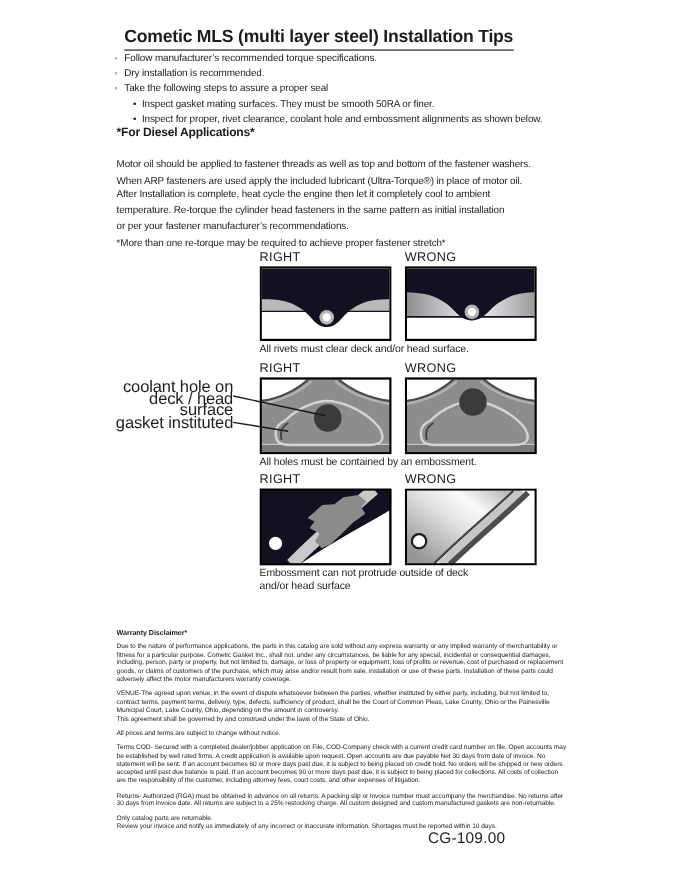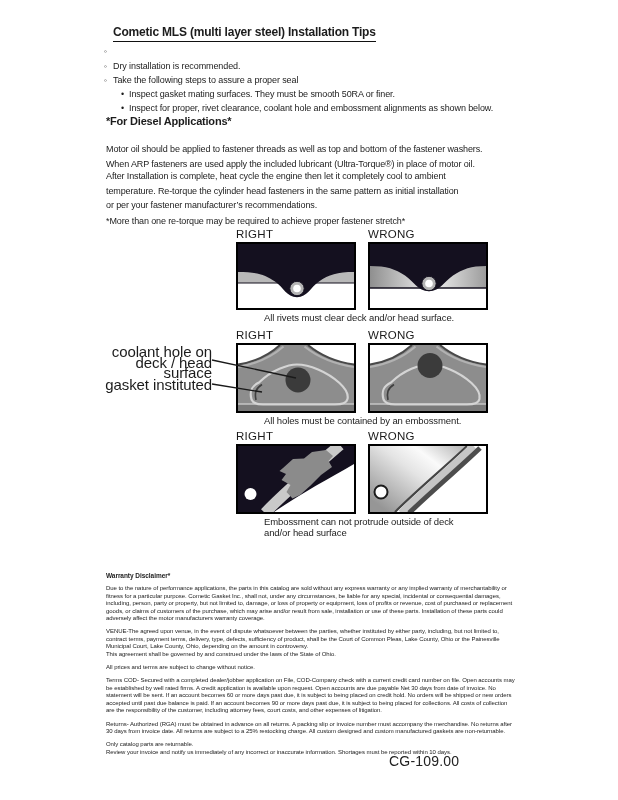--- a/index.html
+++ b/index.html
@@ -4,42 +4,42 @@
 <style>
   html,body { margin:0; padding:0; background:#ffffff; }
   .page {
     position:relative; width:618px; height:800px; background:#ffffff;
     font-family:"Liberation Sans", sans-serif; color:#1c1c1c; overflow:hidden;
   }
 
   
   .title {
     position:absolute; left:113px; top:25px;
-    font-size:12px; font-weight:700; letter-spacing:-0.2px;
+    font-size:16px; font-weight:700; letter-spacing:-0.2px;
     border-bottom:1.6px solid #111; padding-bottom:2px; display:inline-block;
   }
   .bullets { position:absolute; left:104px; top:45px; font-size:9px; letter-spacing:-0.1px; }
   .b-row { display:flex; height:14px; line-height:14px; align-items:baseline; }
   .b-glyph { width:9px; font-size:8px; }
   .b-sub { margin-left:17px; }
   .b-sub .b-glyph { width:8px; font-size:9px; }
 
   .diesel-heading { position:absolute; left:106px; top:115px; font-size:11px; font-weight:700; letter-spacing:-0.2px; }
   .para { position:absolute; left:106px; width:440px; font-size:9px; line-height:14.5px; letter-spacing:-0.12px; white-space:pre-line; }
   .para1 { top:142px; }
   .para2 { top:169px; }
   .note  { top:214px; }
 
   
   .dia-row { position:absolute; left:236px; width:252px; }
   .dia-labels { display:grid; grid-template-columns:120px 120px; column-gap:12px; height:14px; }
   .dia-label { font-size:11.5px; letter-spacing:0.3px; color:#1a1a1a; }
   .dia-panels { display:grid; grid-template-columns:120px 120px; column-gap:12px; }
   .dia-panels svg { display:block; }
-  .dia-caption { margin-top:3px; font-size:9.5px; letter-spacing:-0.1px; line-height:10.5px; white-space:pre-line;margin-left:28px; }
+  .dia-caption { margin-top:3px; font-size:9.5px; letter-spacing:-0.1px; line-height:10.5px; white-space:pre-line; }
 
   .ann { position:absolute; width:114px; text-align:right; font-size:15px; line-height:10.5px; letter-spacing:-0.1px; white-space:pre-line; }
   .ann-coolant { left:98px; top:347px; }
   .ann-embossment { left:98px; top:380px; }
   .pointer-overlay { position:absolute; left:210px; top:352px; z-index:3; }
 
   
   .legal { position:absolute; left:106px; top:572px; width:442px; font-size:6px; line-height:7.4px; letter-spacing:-0.05px; }
   .legal-heading { font-weight:700; font-size:6.5px; margin-bottom:6px; }
   .legal p { margin:0 0 6px 0; white-space:pre-line; }
@@ -49,20 +49,21 @@
 </head>
 <body>
 
 <div class="page">
 
   <div class="title">Cometic MLS (multi layer steel) Installation Tips</div>
 
   <div class="bullets">
     <div class="b-row">
       <span class="b-glyph">◦</span>
+      <span>Follow manufacturer’s recommended torque specifications.</span>
     </div>
     <div class="b-row">
       <span class="b-glyph">◦</span>
       <span>Dry installation is recommended.</span>
     </div>
     <div class="b-row">
       <span class="b-glyph">◦</span>
       <span>Take the following steps to assure a proper seal</span>
     </div>
     <div class="b-row b-sub">

